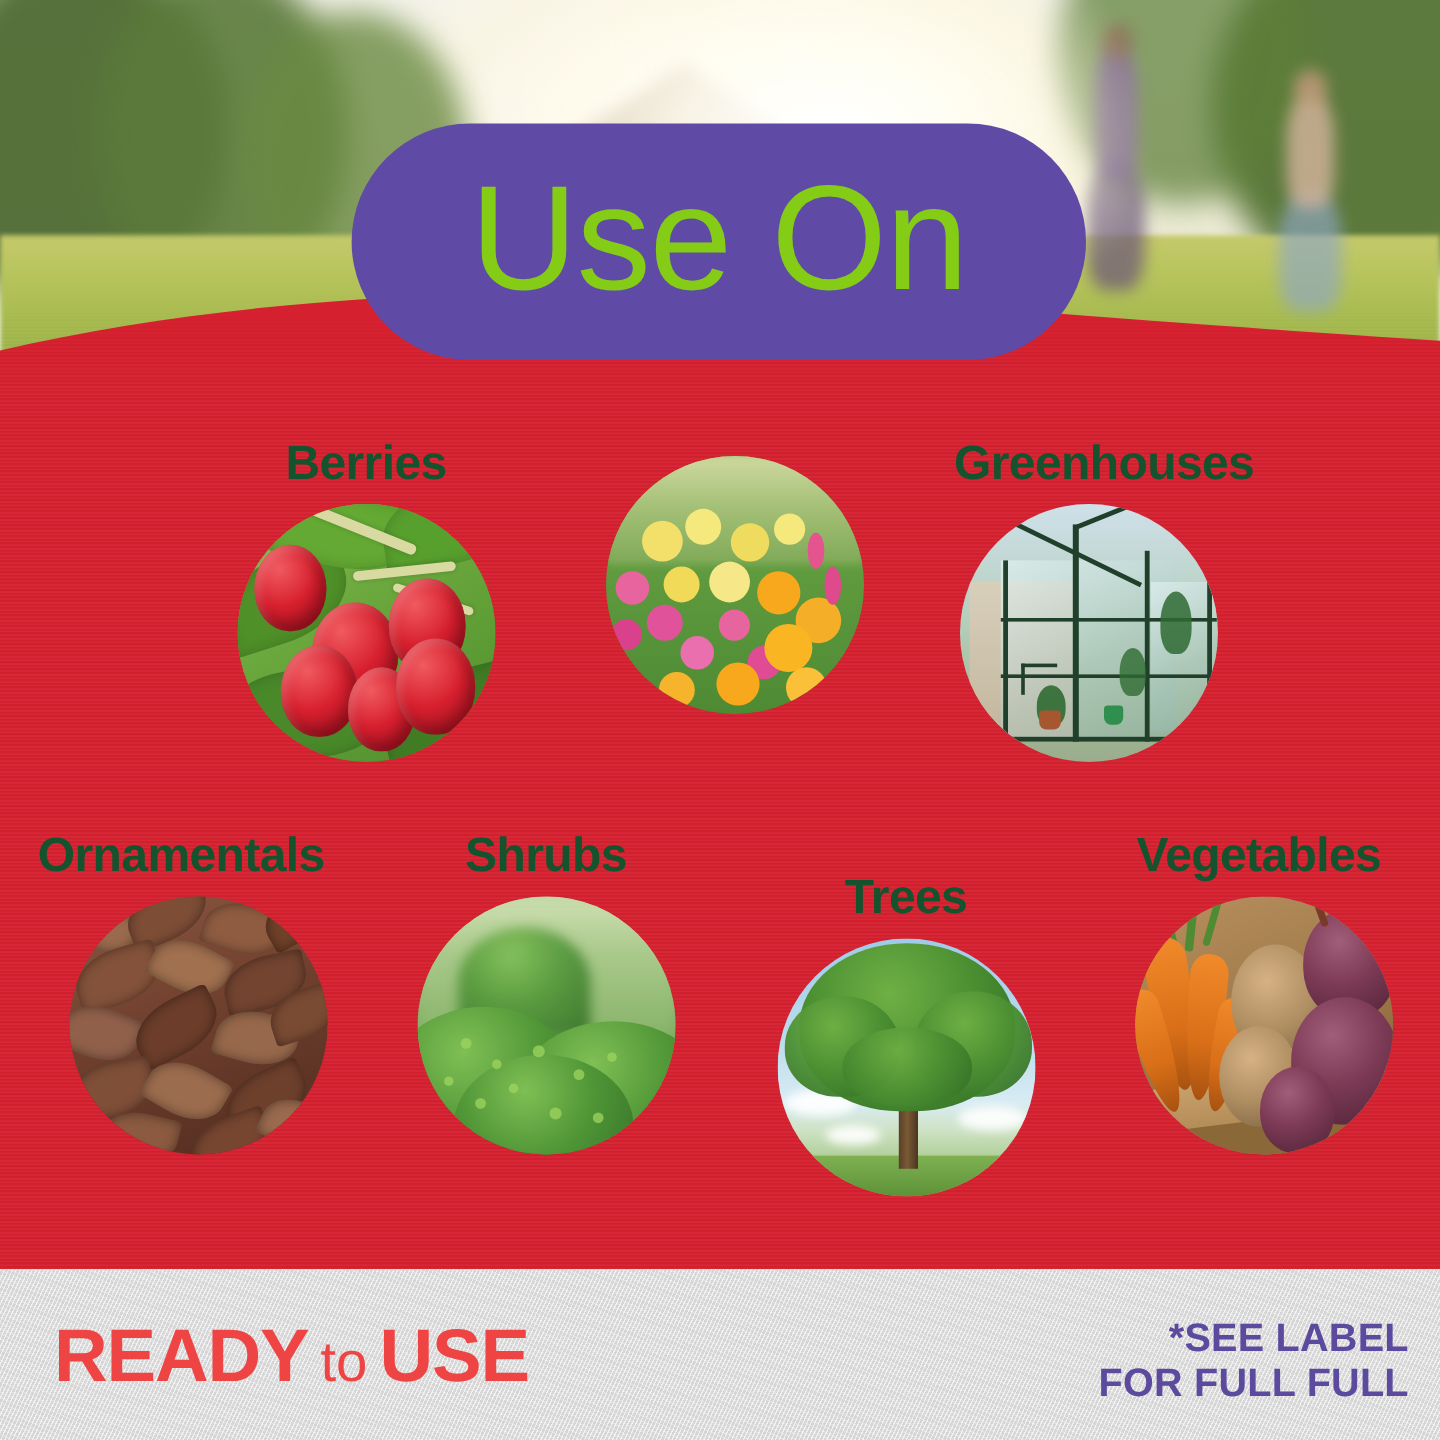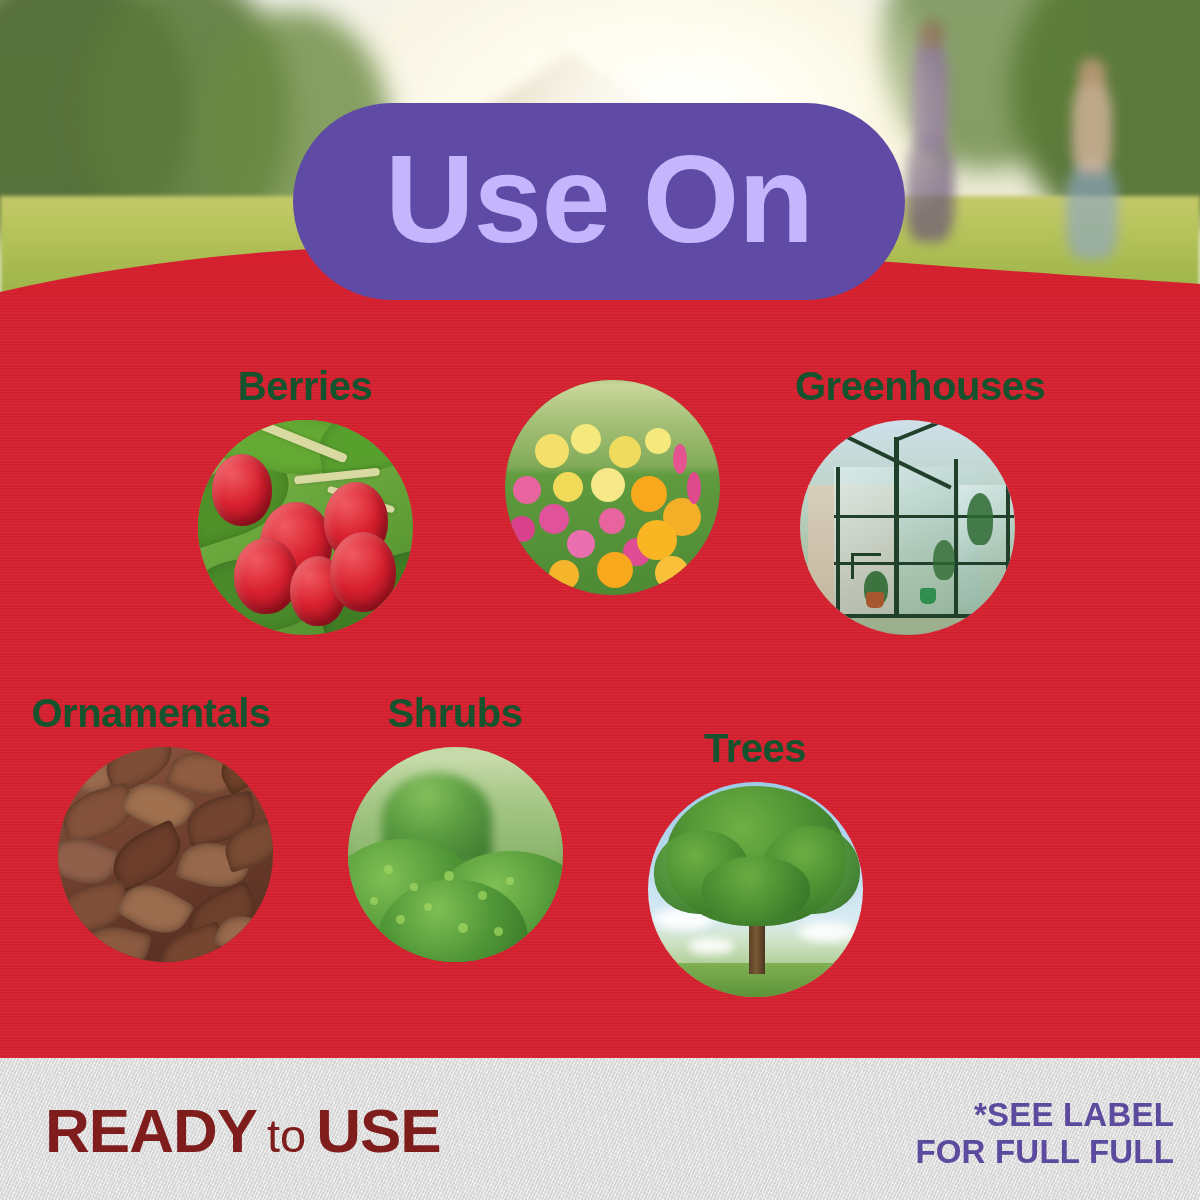--- a/index.html
+++ b/index.html
@@ -113,23 +113,23 @@
     position: absolute;
     left: 293px; top: 103px;
     width: 612px; height: 197px;
     background: #5F4BA5;
     border-radius: 100px;
     display: flex;
     align-items: center;
     justify-content: center;
   }
   .use-on-text {
-    color: #c4b5fd;
+    color: #84cc16;
     font-size: 124px;
-    font-weight: bold;
+    font-weight: normal;
     letter-spacing: -1px;
     line-height: 1;
     white-space: nowrap;
     margin-top: -6px;
   }
 
   
   .cat {
     position: absolute;
     text-align: center;
@@ -260,21 +260,21 @@
   .bottom-texture {
     position: absolute; left: 0; top: 0; width: 100%; height: 100%;
     opacity: .55;
     background-image:
       repeating-linear-gradient(115deg, rgba(255,255,255,0.8) 0 1px, rgba(175,175,175,0.35) 1px 3px),
       repeating-linear-gradient(25deg, rgba(255,255,255,0.55) 0 1px, rgba(160,160,160,0.25) 1px 4px);
   }
   .ready-to-use {
     position: absolute;
     left: 45px; top: 1100px;
-    color: #7f1d1d;
+    color: #ef4444;
     line-height: 1;
     white-space: nowrap;
     display: flex;
     align-items: baseline;
   }
   .rtu-strong { font-size: 62px; font-weight: bold; letter-spacing: -1px; }
   .rtu-light  { font-size: 47px; font-weight: normal; margin: 0 10px; }
   .see-label {
     position: absolute;
     right: 26px; top: 1097px;
@@ -450,20 +450,42 @@
       <div class="tree-cloud" style="left:40px;  top:156px; width:46px; height:16px;"></div>
       <div class="tree-ground"></div>
       <div class="tree-trunk" style="left:101px; top:126px; width:16px; height:66px;"></div>
       <div class="tree-canopy" style="left:18px; top:4px;  width:180px; height:140px;"></div>
       <div class="tree-canopy" style="left:6px;  top:48px; width:96px;  height:84px; opacity:.95;"></div>
       <div class="tree-canopy" style="left:114px;top:44px; width:98px;  height:88px; opacity:.95;"></div>
       <div class="tree-canopy" style="left:54px; top:74px; width:108px; height:66px; opacity:.9;"></div>
     </div>
   </div>
 
+  <div class="cat" style="left:945px; top:693px; width:216px;">
+    <div class="cat-label" style="margin-left:-8px;">Vegetables</div>
+    <div class="cat-circle">
+      <div class="layer veg-bg"></div>
+      <div class="veg-crate" style="left:0; top:150px; width:215px; height:70px; transform:rotate(-7deg);"></div>
+      <div class="veg-crate" style="left:0; top:186px; width:215px; height:40px; background:#8a6838; transform:rotate(-7deg);"></div>
+      <div class="carrot-top" style="left:24px;  top:-6px;  width:7px; height:52px; transform:rotate(-12deg);"></div>
+      <div class="carrot-top" style="left:44px;  top:-10px; width:7px; height:56px; transform:rotate(6deg);"></div>
+      <div class="carrot-top" style="left:62px;  top:-4px;  width:6px; height:46px; transform:rotate(16deg);"></div>
+      <div class="carrot" style="left:14px;  top:34px;  width:36px; height:128px; transform:rotate(-9deg);"></div>
+      <div class="carrot" style="left:42px;  top:48px;  width:32px; height:122px; transform:rotate(5deg);"></div>
+      <div class="carrot" style="left:2px;   top:76px;  width:30px; height:106px; transform:rotate(-18deg);"></div>
+      <div class="carrot" style="left:62px;  top:84px;  width:28px; height:96px;  transform:rotate(12deg);"></div>
+      <div class="beet-tan" style="left:80px;  top:40px;  width:74px; height:96px;"></div>
+      <div class="beet-tan" style="left:70px;  top:108px; width:66px; height:84px;"></div>
+      <div class="beet" style="left:140px; top:10px;  width:78px; height:92px;"></div>
+      <div class="beet" style="left:130px; top:84px;  width:90px; height:106px;"></div>
+      <div class="beet" style="left:104px; top:142px; width:62px; height:72px;"></div>
+      <div class="carrot-top" style="left:150px; top:-8px; width:6px; height:34px; background:#7a3a28; transform:rotate(-20deg);"></div>
+      <div class="carrot-top" style="left:176px; top:-6px; width:6px; height:30px; background:#7a3a28; transform:rotate(14deg);"></div>
+    </div>
+  </div>
 
   <div class="bottom-bar">
     <div class="bottom-texture"></div>
   </div>
 
   <div class="ready-to-use">
     <span class="rtu-strong">READY</span>
     <span class="rtu-light">to</span>
     <span class="rtu-strong">USE</span>
   </div>

